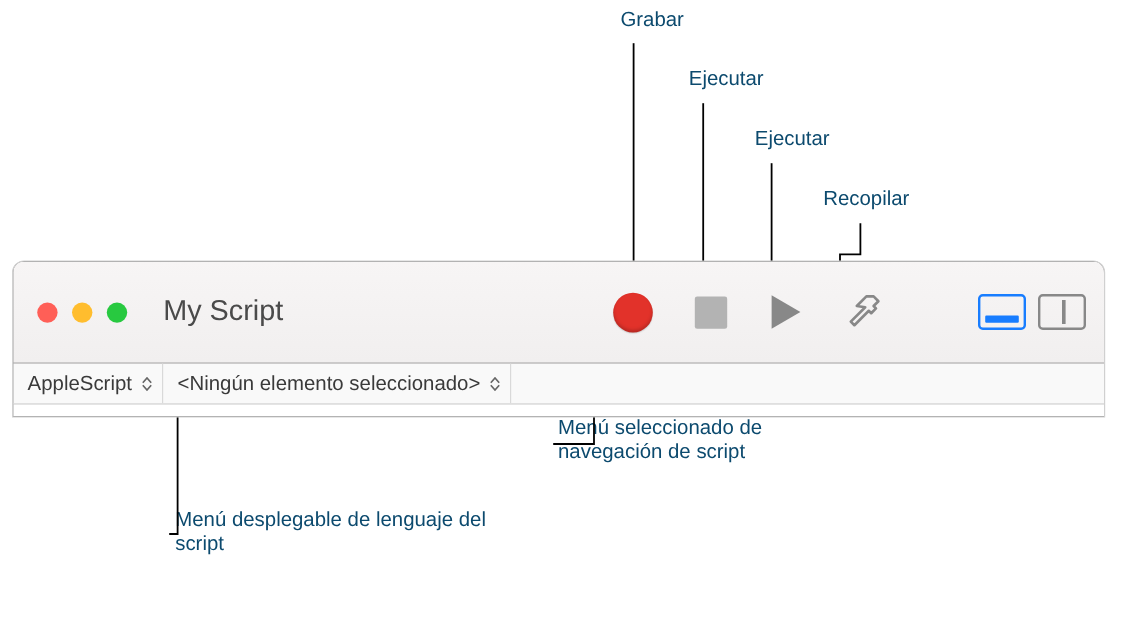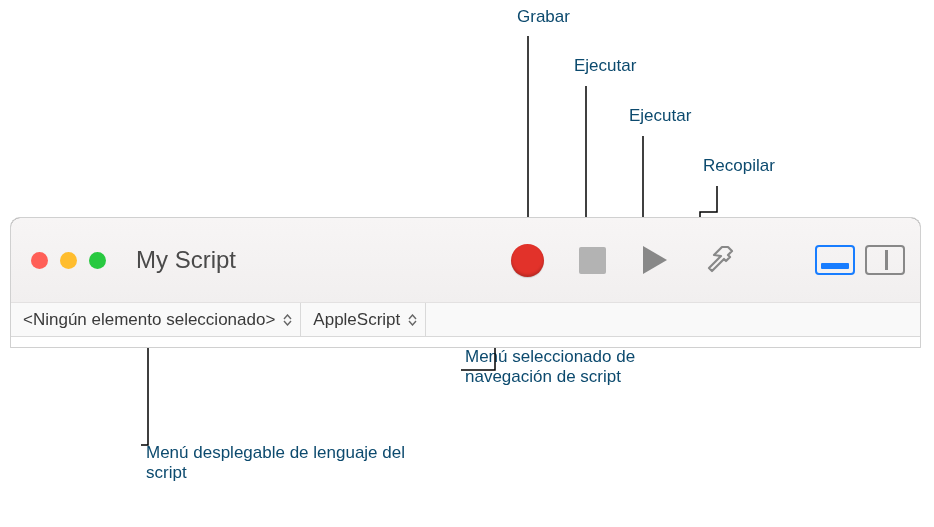--- a/index.html
+++ b/index.html
@@ -158,23 +158,23 @@
     }
     .editor-area {
       height: 10px;
       background: #fff;
     }
 
     
     #co-grabar { left: 517px; top: 7px; }
     #co-detener { left: 574px; top: 56px; }
     #co-ejecutar { left: 629px; top: 106px; }
-    #co-recopilar { left: 703px; top: 156px; }
+    #co-recopilar { left: 686px; top: 156px; }
     #co-nav { left: 465px; top: 347px; width: 260px; white-space: normal; }
-    #co-lang { left: 146px; top: 423px; width: 260px; white-space: normal; margin-top: 20px; }
+    #co-lang { left: 146px; top: 423px; width: 260px; white-space: normal; }
   </style>
 </head>
 <body>
 
 <div id="co-grabar" class="callout-label">Grabar</div>
 <div id="co-detener" class="callout-label">Ejecutar</div>
 <div id="co-ejecutar" class="callout-label">Ejecutar</div>
 <div id="co-recopilar" class="callout-label">Recopilar</div>
 <div id="co-nav" class="callout-label">Menú seleccionado de navegación de script</div>
 <div id="co-lang" class="callout-label">Menú desplegable de lenguaje del script</div>
@@ -223,37 +223,37 @@
     </div>
 
     <div class="right-buttons">
       <div class="view-btn view-btn-blue"></div>
       <div class="view-btn view-btn-gray"></div>
     </div>
   </div>
 
   <div class="subbar">
     <div class="popup">
+      <span>AppleScript</span>
+      <span class="popup-arrows">
+        <svg width="9" height="6" viewBox="0 0 9 6">
+            <path d="M1 5 L4.5 1 L8 5" stroke="#666" stroke-width="1.4" fill="none"></path>
+          </svg>
+        <svg width="9" height="6" viewBox="0 0 9 6">
+            <path d="M1 1 L4.5 5 L8 1" stroke="#666" stroke-width="1.4" fill="none"></path>
+          </svg>
+      </span>
+    </div>
+    <div class="popup">
       <span>&lt;Ningún elemento seleccionado&gt;</span>
       <span class="popup-arrows">
         <svg width="9" height="6" viewBox="0 0 9 6">
             <path d="M1 5 L4.5 1 L8 5" stroke="#666" stroke-width="1.4" fill="none"></path>
           </svg>
         <svg width="9" height="6" viewBox="0 0 9 6">
             <path d="M1 1 L4.5 5 L8 1" stroke="#666" stroke-width="1.4" fill="none"></path>
           </svg>
       </span>
     </div>
-    <div class="popup">
-      <span>AppleScript</span>
-      <span class="popup-arrows">
-        <svg width="9" height="6" viewBox="0 0 9 6">
-            <path d="M1 5 L4.5 1 L8 5" stroke="#666" stroke-width="1.4" fill="none"></path>
-          </svg>
-        <svg width="9" height="6" viewBox="0 0 9 6">
-            <path d="M1 1 L4.5 5 L8 1" stroke="#666" stroke-width="1.4" fill="none"></path>
-          </svg>
-      </span>
-    </div>
   </div>
 
   <div class="editor-area"></div>
 </div>
 
 </body></html>

